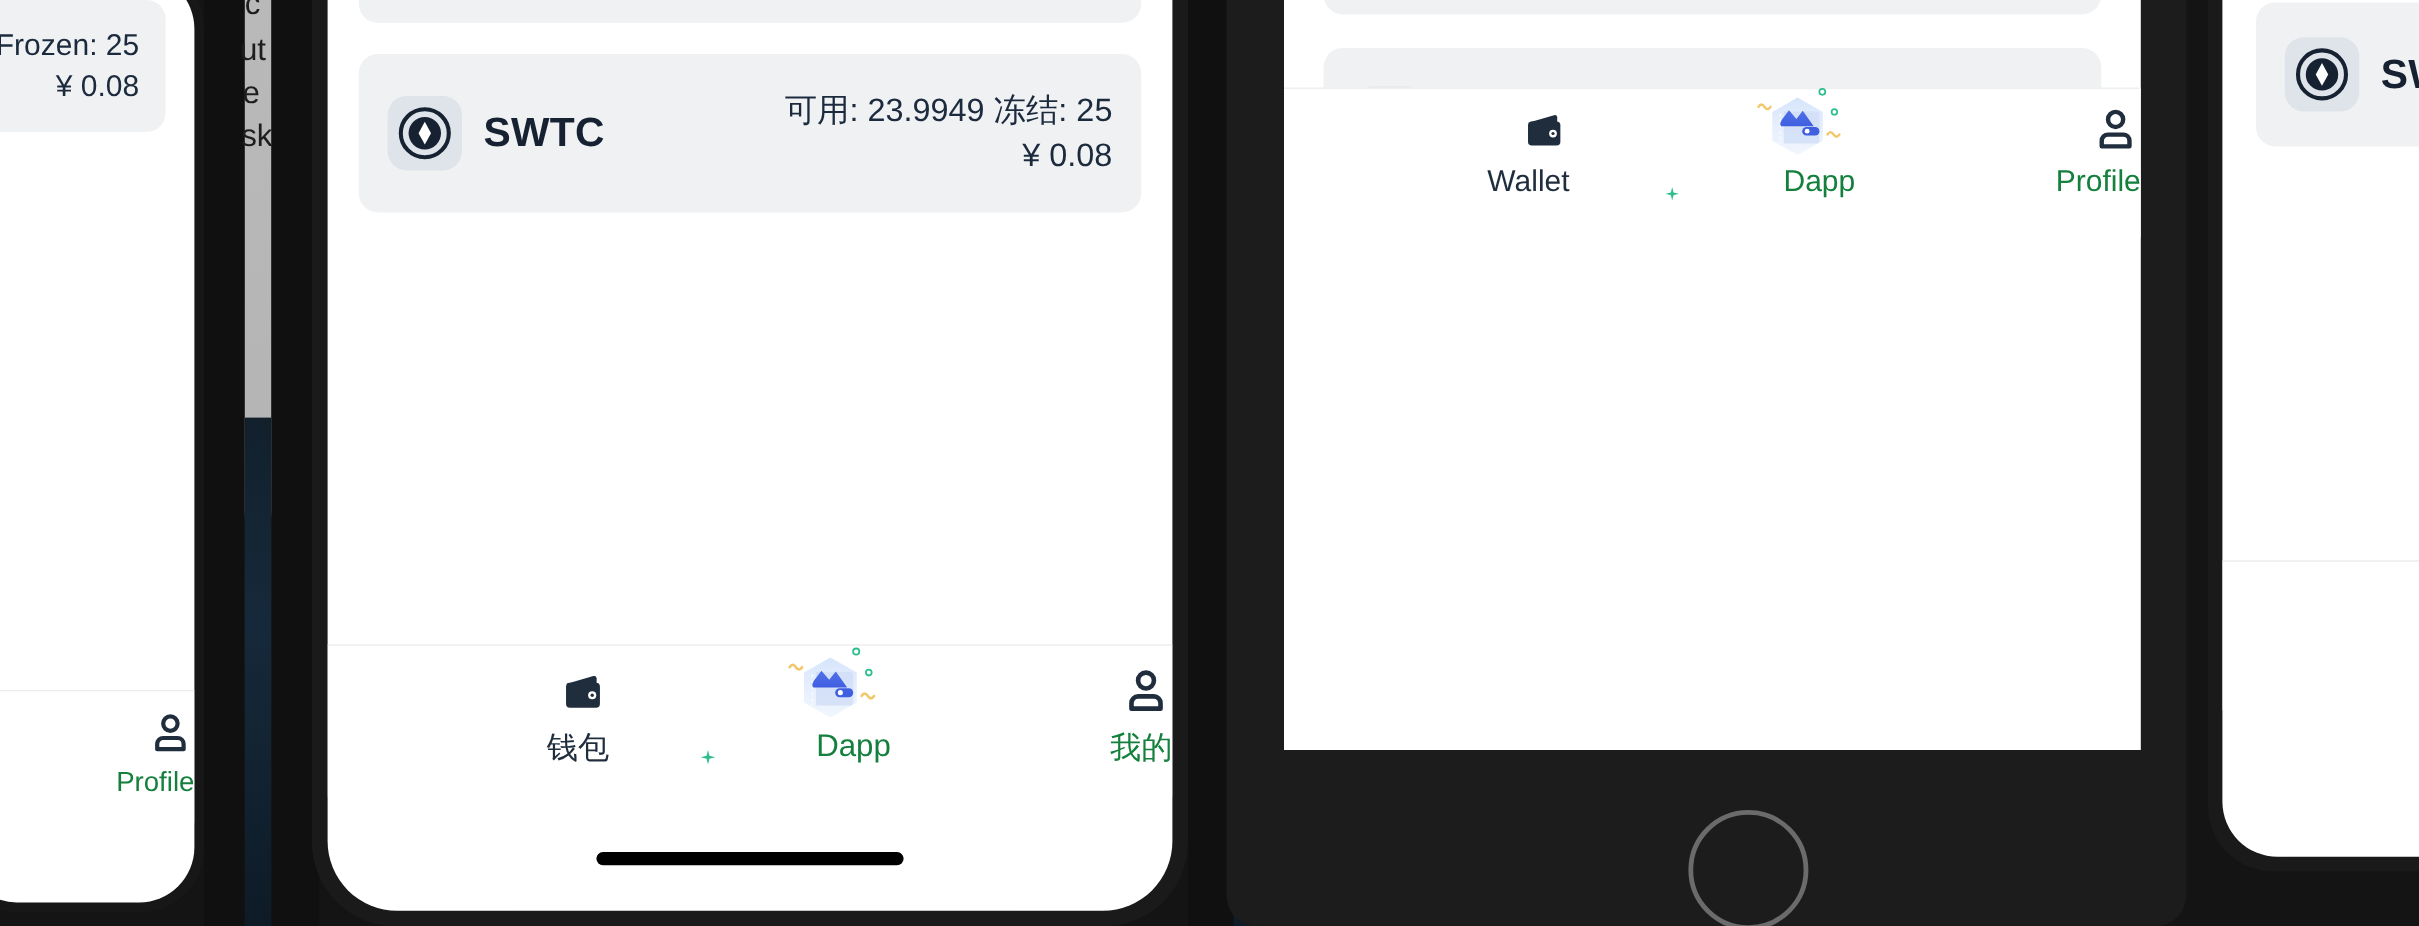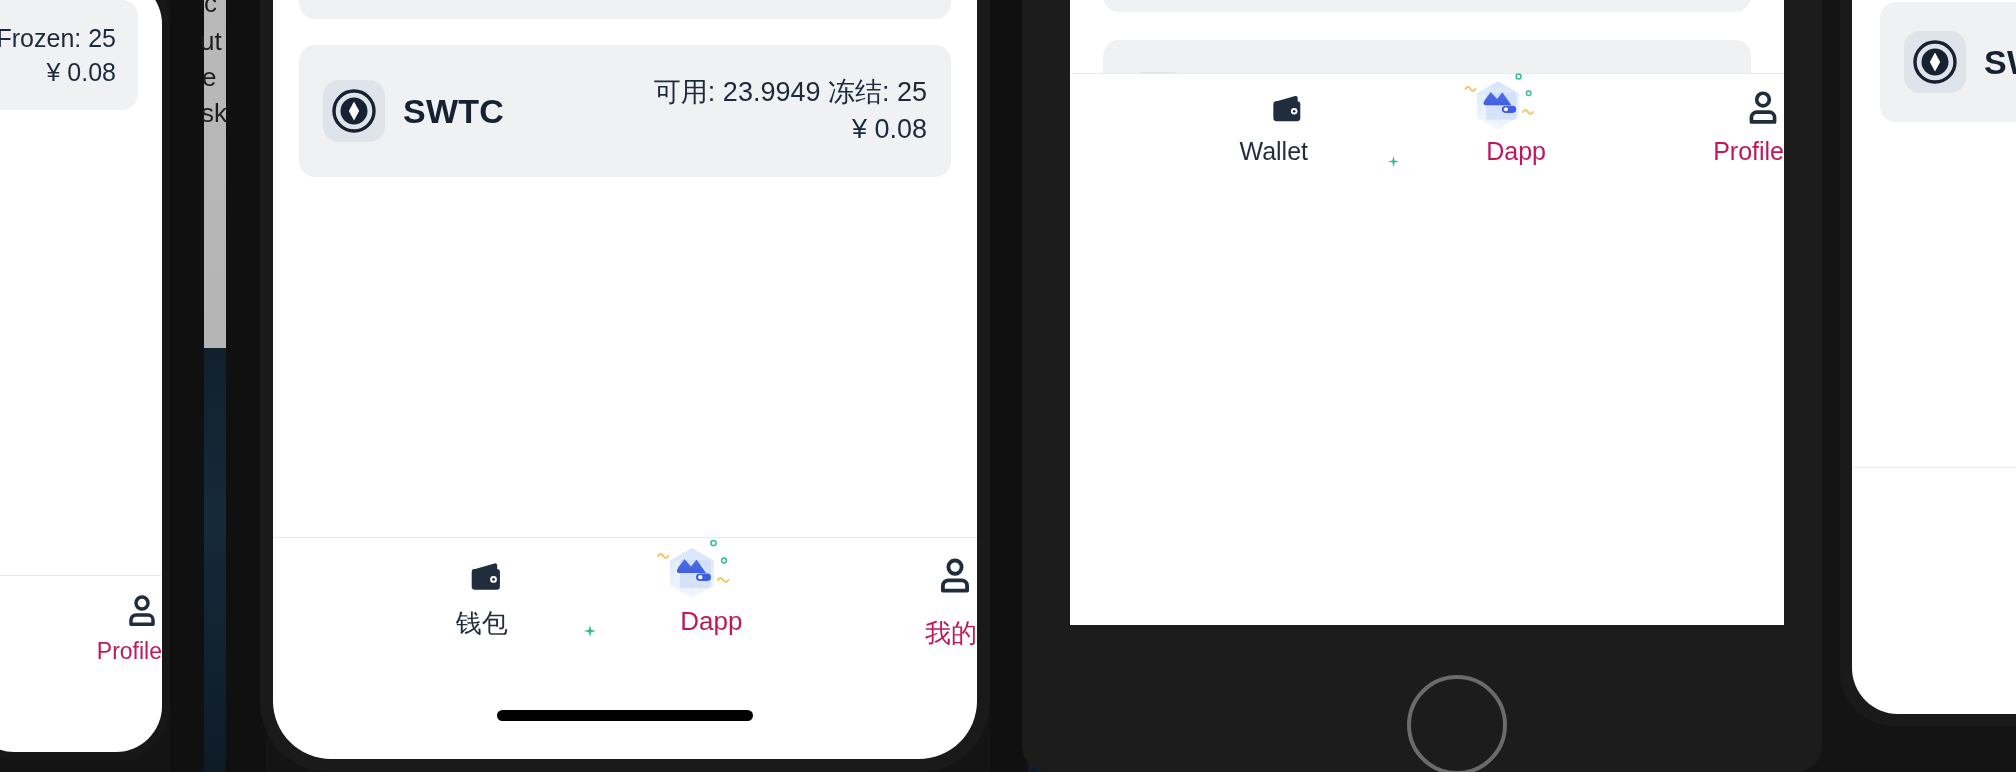--- a/index.html
+++ b/index.html
@@ -62,21 +62,21 @@
     background:#fff;
   }
   .tab{
     flex:1;
     display:flex;flex-direction:column;align-items:flex-end;
     position:relative;
     cursor:pointer;
   }
   .tab-icon{display:flex;align-items:center;justify-content:center;}
   .tab-label{
-    color:#be185d;
+    color:#15803d;
     white-space:nowrap;
   }
   .tab.active .tab-label{color:#1f2d3d;}
 
   
   .dapp-wrap{position:relative;display:flex;align-items:center;justify-content:center;}
   .dapp-wrap svg{display:block;}
 
   .home-indicator{
     position:absolute;
@@ -220,21 +220,21 @@
           </svg>
         </div>
 
         <div class="tab">
           <div class="tab-icon" style="height:46px;">
             <svg width="44" height="44" viewBox="0 0 24 24" aria-hidden="true">
               <circle cx="12" cy="6.6" r="3.6" fill="none" stroke="#1f2d3d" stroke-width="2.1"></circle>
               <path d="M5.4 19.4v-2.6a3 3 0 0 1 3-3h7.2a3 3 0 0 1 3 3v2.6z" fill="none" stroke="#1f2d3d" stroke-width="2.1" stroke-linejoin="round"></path>
             </svg>
           </div>
-          <div class="tab-label" style="font-size:26px;margin-top:16px;">我的</div>
+          <div class="tab-label" style="font-size:26px;margin-top:6px;">我的</div>
         </div>
       </div>
 
       <div class="home-indicator" style="left:50%;transform:translateX(-50%);bottom:38px;width:256px;height:11px;"></div>
     </div>
   </div>
 
   <div class="seam" style="left:990px;top:0;width:100px;height:772px;background:#141414;">
     <div class="seam-dark" style="left:0;width:100px;"></div>
     <div class="seam-grey" style="left:38px;top:0;width:14px;height:430px;

